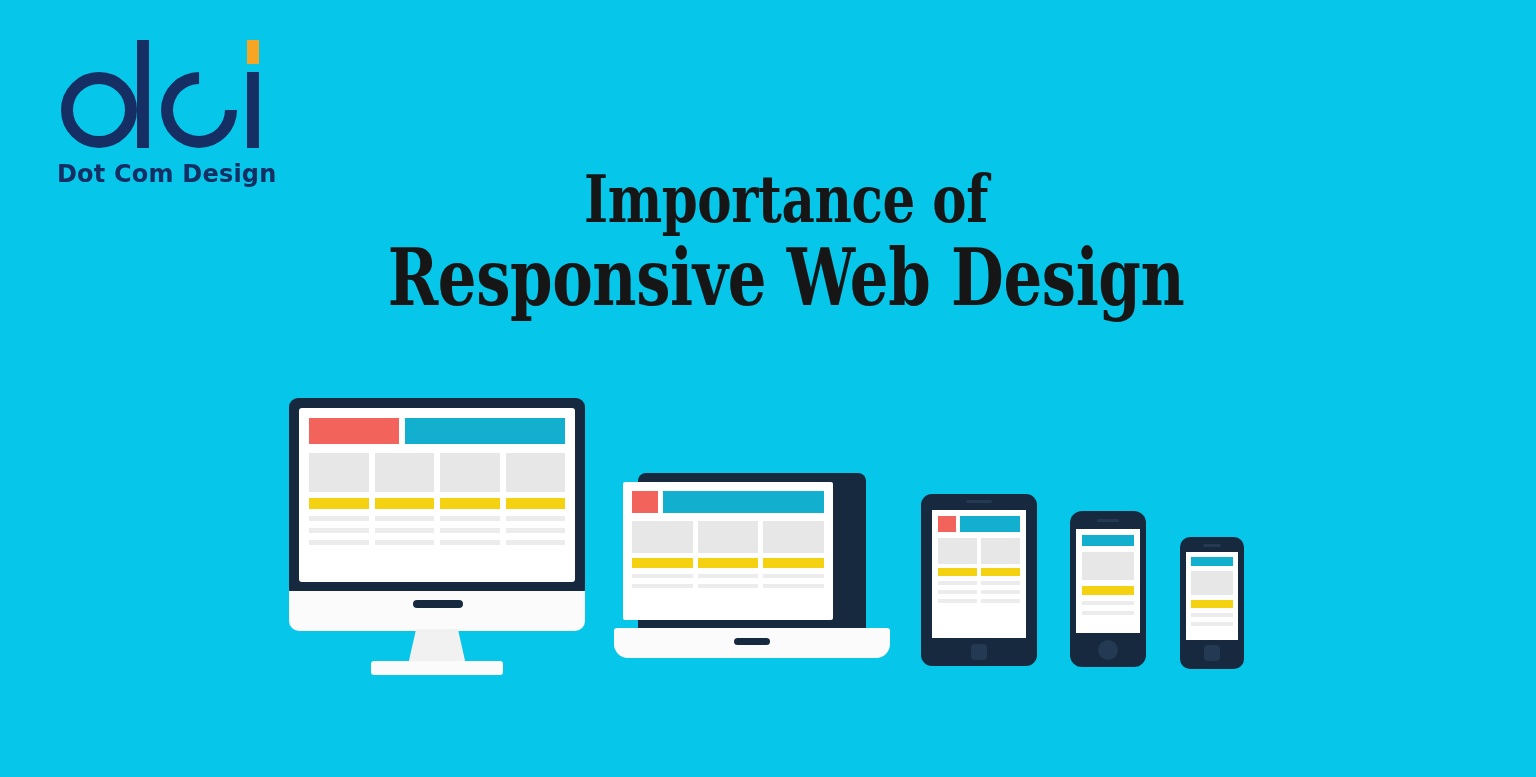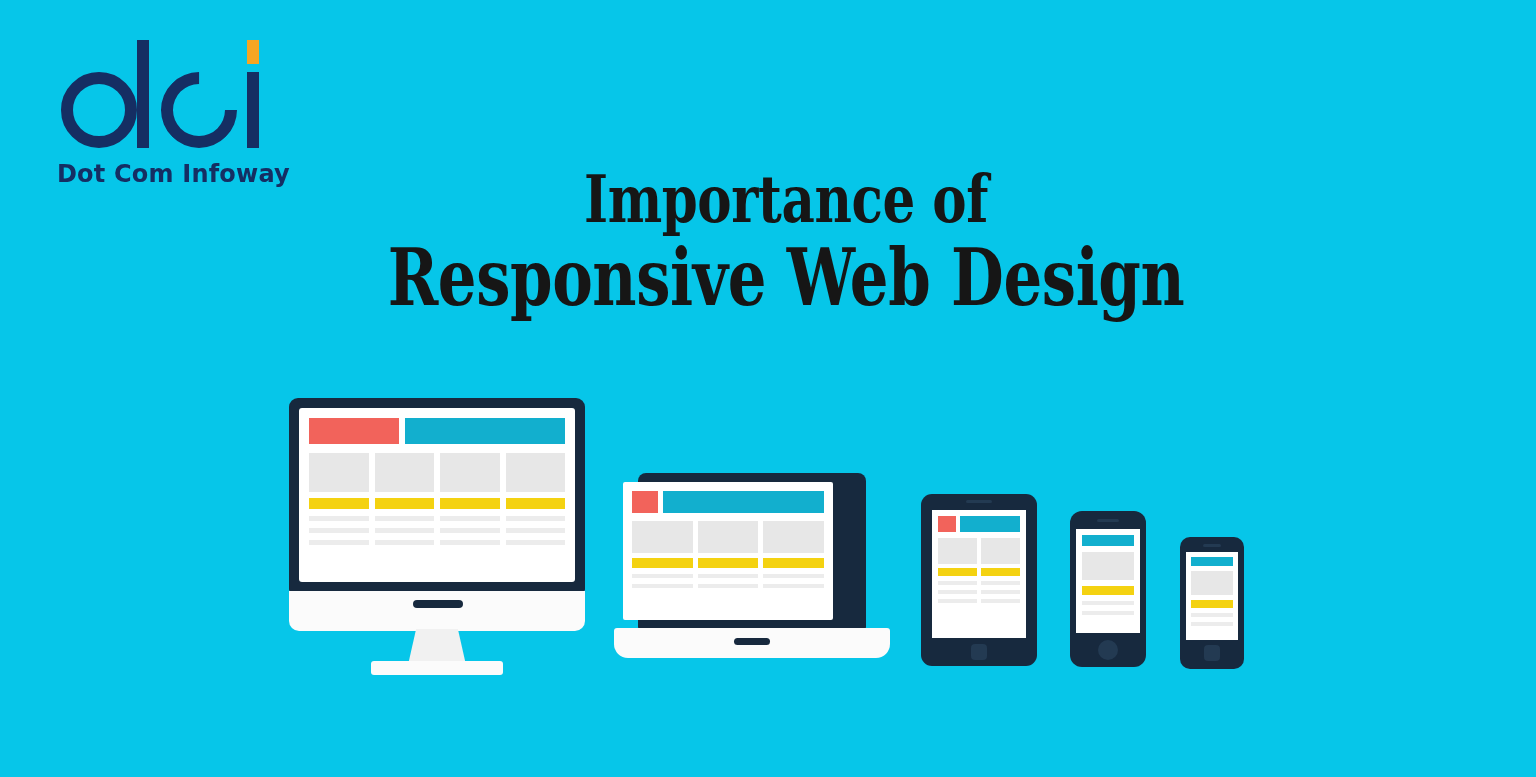--- a/index.html
+++ b/index.html
@@ -284,21 +284,21 @@
 <div id="banner">
 
   <div id="logo">
     <div id="logo-mark">
       <span class="ltr-d-bowl"></span>
       <span class="ltr-d-stem"></span>
       <span class="ltr-c"></span>
       <span class="ltr-i-stem"></span>
       <span class="ltr-i-dot"></span>
     </div>
-    <div id="logo-wordmark">Dot Com Infoway</div>
+    <div id="logo-wordmark">Dot Com Design</div>
   </div>
 
   <div id="title">
     <span id="title-line-1">Importance of</span>
     <span id="title-line-2">Responsive Web Design</span>
   </div>
 
   <div id="devices">
 
     <div id="desktop">

